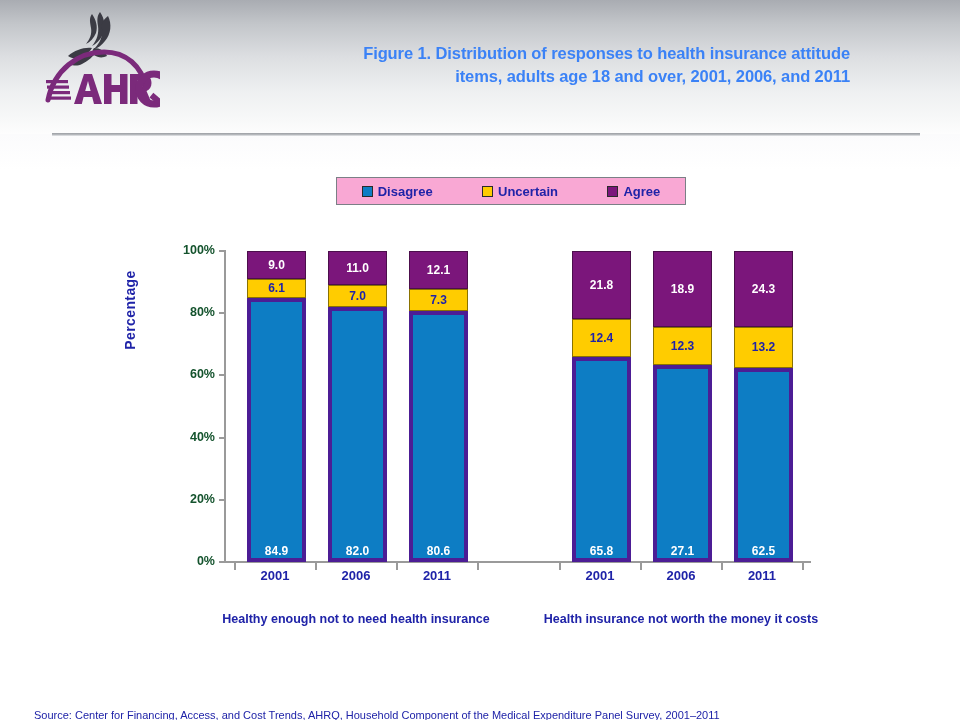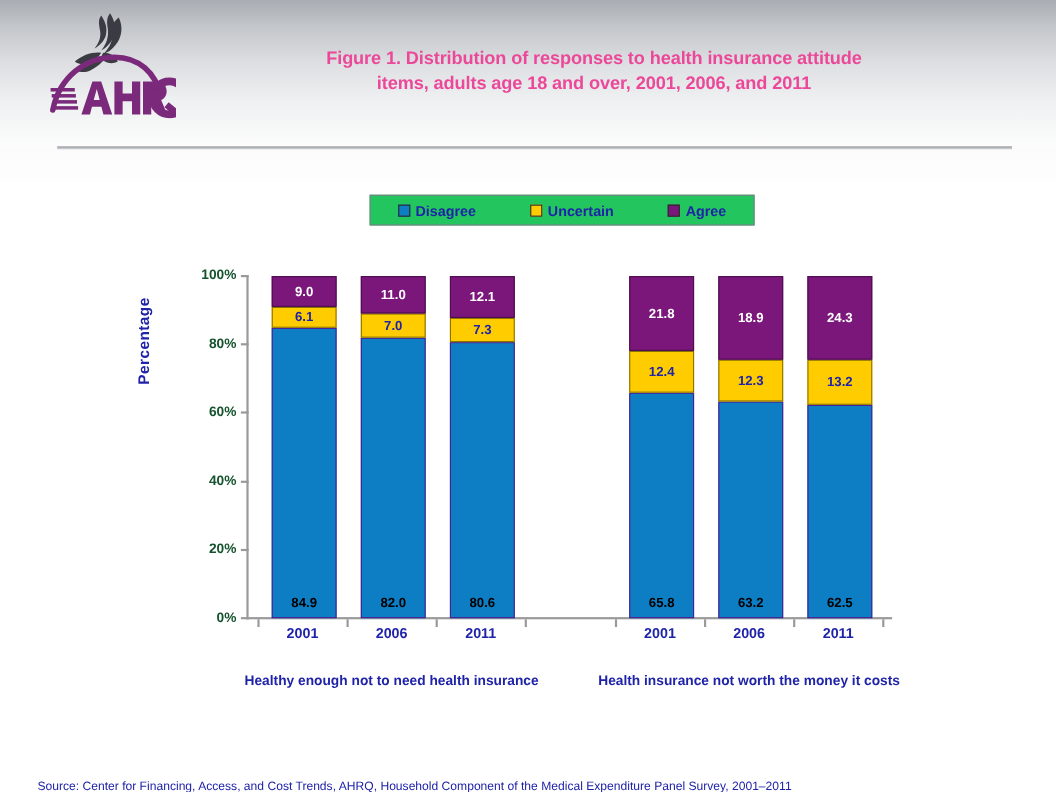--- a/index.html
+++ b/index.html
@@ -20,27 +20,27 @@
   #divider{
     position:absolute;left:52px;top:133px;width:868px;height:3px;
     background:linear-gradient(to bottom,#9b9ea3 0%,#b4b7bb 50%,#e9eaec 100%);
   }
   
   #logo{position:absolute;left:34px;top:8px;width:126px;height:100px;}
   #logo svg{display:block;}
   
   #title{
     position:absolute;left:230px;top:42px;width:620px;
-    text-align:center;color:#ec4899;font-weight:bold;font-size:16.5px;
+    text-align:right;color:#3b82f6;font-weight:bold;font-size:16.5px;
     line-height:23px;letter-spacing:-0.1px;
   }
   
   #legend{
     position:absolute;left:336px;top:177px;width:350px;height:28px;
-    background:#22c55e;border:1px solid #7b7f86;
+    background:#f9a8d4;border:1px solid #7b7f86;
     display:flex;align-items:center;justify-content:space-around;
     box-sizing:border-box;
   }
   .legend-item{display:flex;align-items:center;gap:5px;}
   .legend-swatch{width:9px;height:9px;display:inline-block;border:1px solid #2b2b2b;}
   .legend-label{color:#1f23a8;font-size:13px;font-weight:bold;}
   
   #chart{position:absolute;left:0;top:0;width:960px;height:720px;}
   #ylabel{
     position:absolute;left:62px;top:300px;width:140px;height:20px;
@@ -53,22 +53,22 @@
     color:#14532d;font-size:12.5px;font-weight:bold;
   }
   .ytick-mark{position:absolute;width:7px;height:2px;background:#9a9a9a;}
   #yaxis-line{position:absolute;left:224px;top:250px;width:2px;height:313px;background:#9a9a9a;}
   #xaxis-line{position:absolute;left:224px;top:561px;width:587px;height:2px;background:#9a9a9a;}
   .xtick-mark{position:absolute;top:563px;width:2px;height:7px;background:#9a9a9a;}
   .bar{position:absolute;width:56px;}
   .seg{position:absolute;left:0;width:59px;box-sizing:border-box;
        display:flex;align-items:center;justify-content:center;
        font-size:12px;font-weight:bold;}
-  .seg-disagree{background:#0d7dc4;border:1px solid #4c1d95;color:#000000;
-                align-items:flex-end;padding-bottom:6px;}
+  .seg-disagree{background:#0d7dc4;border:4px solid #4c1d95;color:#ffffff;
+                align-items:flex-end;padding-bottom:0;}
   .seg-uncertain{background:#ffcc00;border:1px solid #8a7200;color:#1f23a8;}
   .seg-agree{background:#7b167b;border:1px solid #4c0e4c;color:#ffffff;}
   .xcat-label{
     position:absolute;top:568px;width:56px;text-align:center;
     color:#1f23a8;font-size:13px;font-weight:bold;
   }
   .group-label{
     position:absolute;top:612px;color:#1f23a8;font-size:12.5px;font-weight:bold;
     white-space:nowrap;
   }
@@ -178,21 +178,21 @@
       <div class="xtick-mark" style="left: 477px;"></div>
       <div class="group-label" style="left: 356px; transform: translateX(-50%);">Healthy enough not to need health insurance</div>
       <div class="bar" style="left: 572px; top: 251px; height: 311px; position: absolute;">
         <div class="seg seg-disagree" style="height: 204.638px; bottom: 0px; top: auto;">65.8</div>
         <div class="seg seg-uncertain" style="height: 38.564px; bottom: 204.638px; top: auto;">12.4</div>
         <div class="seg seg-agree" style="height: 67.798px; bottom: 243.202px; top: auto;">21.8</div>
       </div>
       <div class="xcat-label" style="left: 572px;">2001</div>
       <div class="xtick-mark" style="left: 559px;"></div>
       <div class="bar" style="left: 653px; top: 251px; height: 311px; position: absolute;">
-        <div class="seg seg-disagree" style="height: 196.552px; bottom: 0px; top: auto;">63.2</div>
+        <div class="seg seg-disagree" style="height: 196.552px; bottom: 0px; top: auto;">27.1</div>
         <div class="seg seg-uncertain" style="height: 38.253px; bottom: 196.552px; top: auto;">12.3</div>
         <div class="seg seg-agree" style="height: 76.195px; bottom: 234.805px; top: auto;">18.9</div>
       </div>
       <div class="xcat-label" style="left: 653px;">2006</div>
       <div class="xtick-mark" style="left: 640px;"></div>
       <div class="bar" style="left: 734px; top: 251px; height: 311px; position: absolute;">
         <div class="seg seg-disagree" style="height: 194.375px; bottom: 0px; top: auto;">62.5</div>
         <div class="seg seg-uncertain" style="height: 41.052px; bottom: 194.375px; top: auto;">13.2</div>
         <div class="seg seg-agree" style="height: 75.573px; bottom: 235.427px; top: auto;">24.3</div>
       </div>

